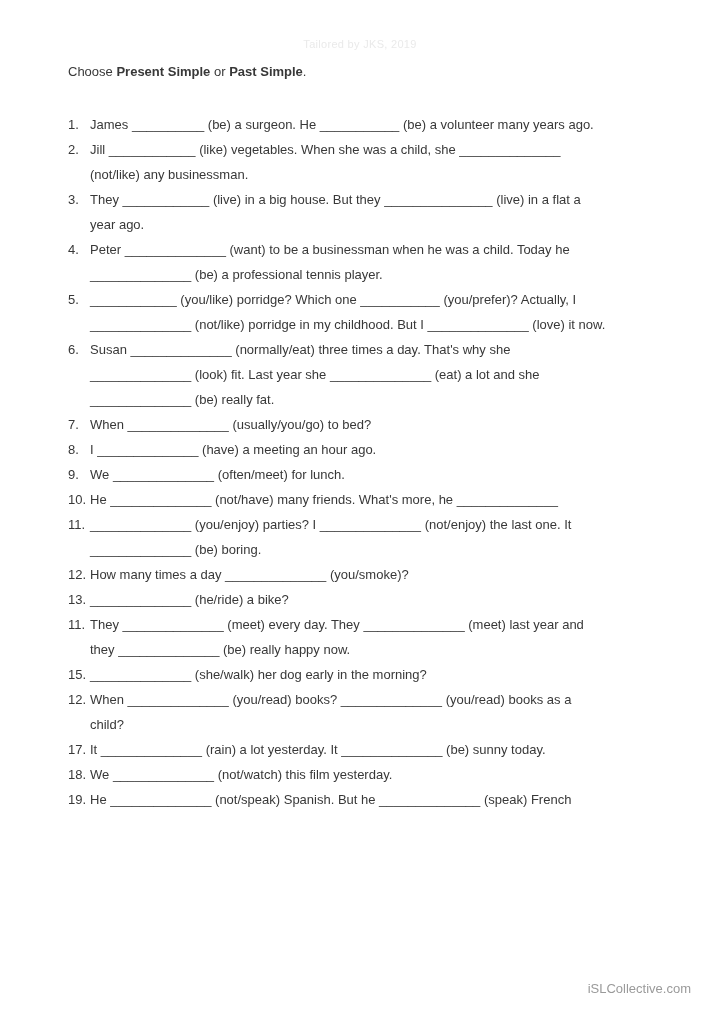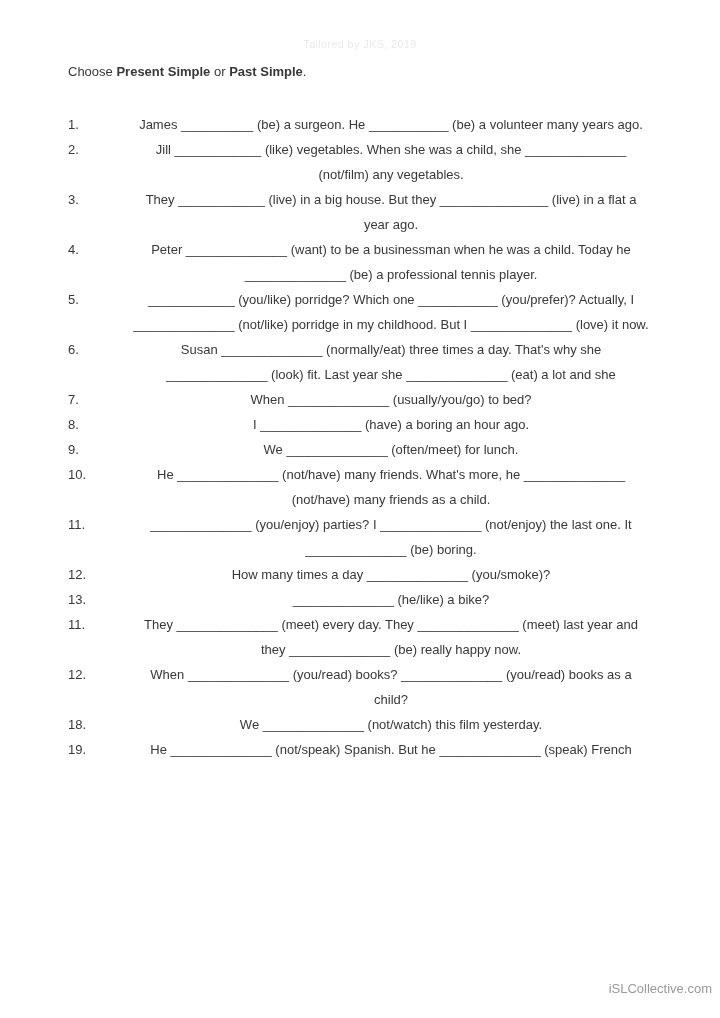--- a/index.html
+++ b/index.html
@@ -47,24 +47,24 @@
   .item {
     display: flex;
     font-size: 13px;
     line-height: 25px;
   }
   .item .num {
     flex: none;
     width: 22px;
   }
   .item .text { flex: 1; min-width: 0; }
-  .item .line { white-space: pre; text-align: center; }
+  .item .line { white-space: pre; }
   .footer-brand {
     position: absolute;
-    right: 8px;
+    right: 29px;
     bottom: 22px;
     font-size: 13px;
     color: var(--footer);
   }
 </style>
 </head>
 <body>
 
 <div class="page">
 
@@ -79,21 +79,21 @@
     <span class="num">1.</span>
     <span class="text">
           <div class="line">James __________ (be) a surgeon. He ___________ (be) a volunteer many years ago.</div>
         </span>
   </li>
 
   <li class="item">
     <span class="num">2.</span>
     <span class="text">
           <div class="line">Jill ____________ (like) vegetables. When she was a child, she ______________</div>
-          <div class="line">(not/film) any vegetables.</div>
+          <div class="line">(not/like) any businessman.</div>
         </span>
   </li>
 
   <li class="item">
     <span class="num">3.</span>
     <span class="text">
           <div class="line">They ____________ (live) in a big house. But they _______________ (live) in a flat a</div>
           <div class="line">year ago.</div>
         </span>
   </li>
@@ -112,49 +112,49 @@
           <div class="line">____________ (you/like) porridge? Which one ___________ (you/prefer)? Actually, I</div>
           <div class="line">______________ (not/like) porridge in my childhood. But I ______________ (love) it now.</div>
         </span>
   </li>
 
   <li class="item">
     <span class="num">6.</span>
     <span class="text">
           <div class="line">Susan ______________ (normally/eat) three times a day. That's why she</div>
           <div class="line">______________ (look) fit. Last year she ______________ (eat) a lot and she</div>
+          <div class="line">______________ (be) really fat.</div>
         </span>
   </li>
 
   <li class="item">
     <span class="num">7.</span>
     <span class="text">
           <div class="line">When ______________ (usually/you/go) to bed?</div>
         </span>
   </li>
 
   <li class="item">
     <span class="num">8.</span>
     <span class="text">
-          <div class="line">I ______________ (have) a boring an hour ago.</div>
+          <div class="line">I ______________ (have) a meeting an hour ago.</div>
         </span>
   </li>
 
   <li class="item">
     <span class="num">9.</span>
     <span class="text">
           <div class="line">We ______________ (often/meet) for lunch.</div>
         </span>
   </li>
 
   <li class="item">
     <span class="num">10.</span>
     <span class="text">
           <div class="line">He ______________ (not/have) many friends. What's more, he ______________</div>
-          <div class="line">(not/have) many friends as a child.</div>
         </span>
   </li>
 
   <li class="item">
     <span class="num">11.</span>
     <span class="text">
           <div class="line">______________ (you/enjoy) parties? I ______________ (not/enjoy) the last one. It</div>
           <div class="line">______________ (be) boring.</div>
         </span>
   </li>
@@ -162,41 +162,53 @@
   <li class="item">
     <span class="num">12.</span>
     <span class="text">
           <div class="line">How many times a day ______________ (you/smoke)?</div>
         </span>
   </li>
 
   <li class="item">
     <span class="num">13.</span>
     <span class="text">
-          <div class="line">______________ (he/like) a bike?</div>
+          <div class="line">______________ (he/ride) a bike?</div>
         </span>
   </li>
 
   <li class="item">
     <span class="num">11.</span>
     <span class="text">
           <div class="line">They ______________ (meet) every day. They ______________ (meet) last year and</div>
           <div class="line">they ______________ (be) really happy now.</div>
         </span>
   </li>
 
+  <li class="item">
+    <span class="num">15.</span>
+    <span class="text">
+          <div class="line">______________ (she/walk) her dog early in the morning?</div>
+        </span>
+  </li>
 
   <li class="item">
     <span class="num">12.</span>
     <span class="text">
           <div class="line">When ______________ (you/read) books? ______________ (you/read) books as a</div>
           <div class="line">child?</div>
         </span>
   </li>
 
+  <li class="item">
+    <span class="num">17.</span>
+    <span class="text">
+          <div class="line">It ______________ (rain) a lot yesterday. It ______________ (be) sunny today.</div>
+        </span>
+  </li>
 
   <li class="item">
     <span class="num">18.</span>
     <span class="text">
           <div class="line">We ______________ (not/watch) this film yesterday.</div>
         </span>
   </li>
 
   <li class="item">
     <span class="num">19.</span>

